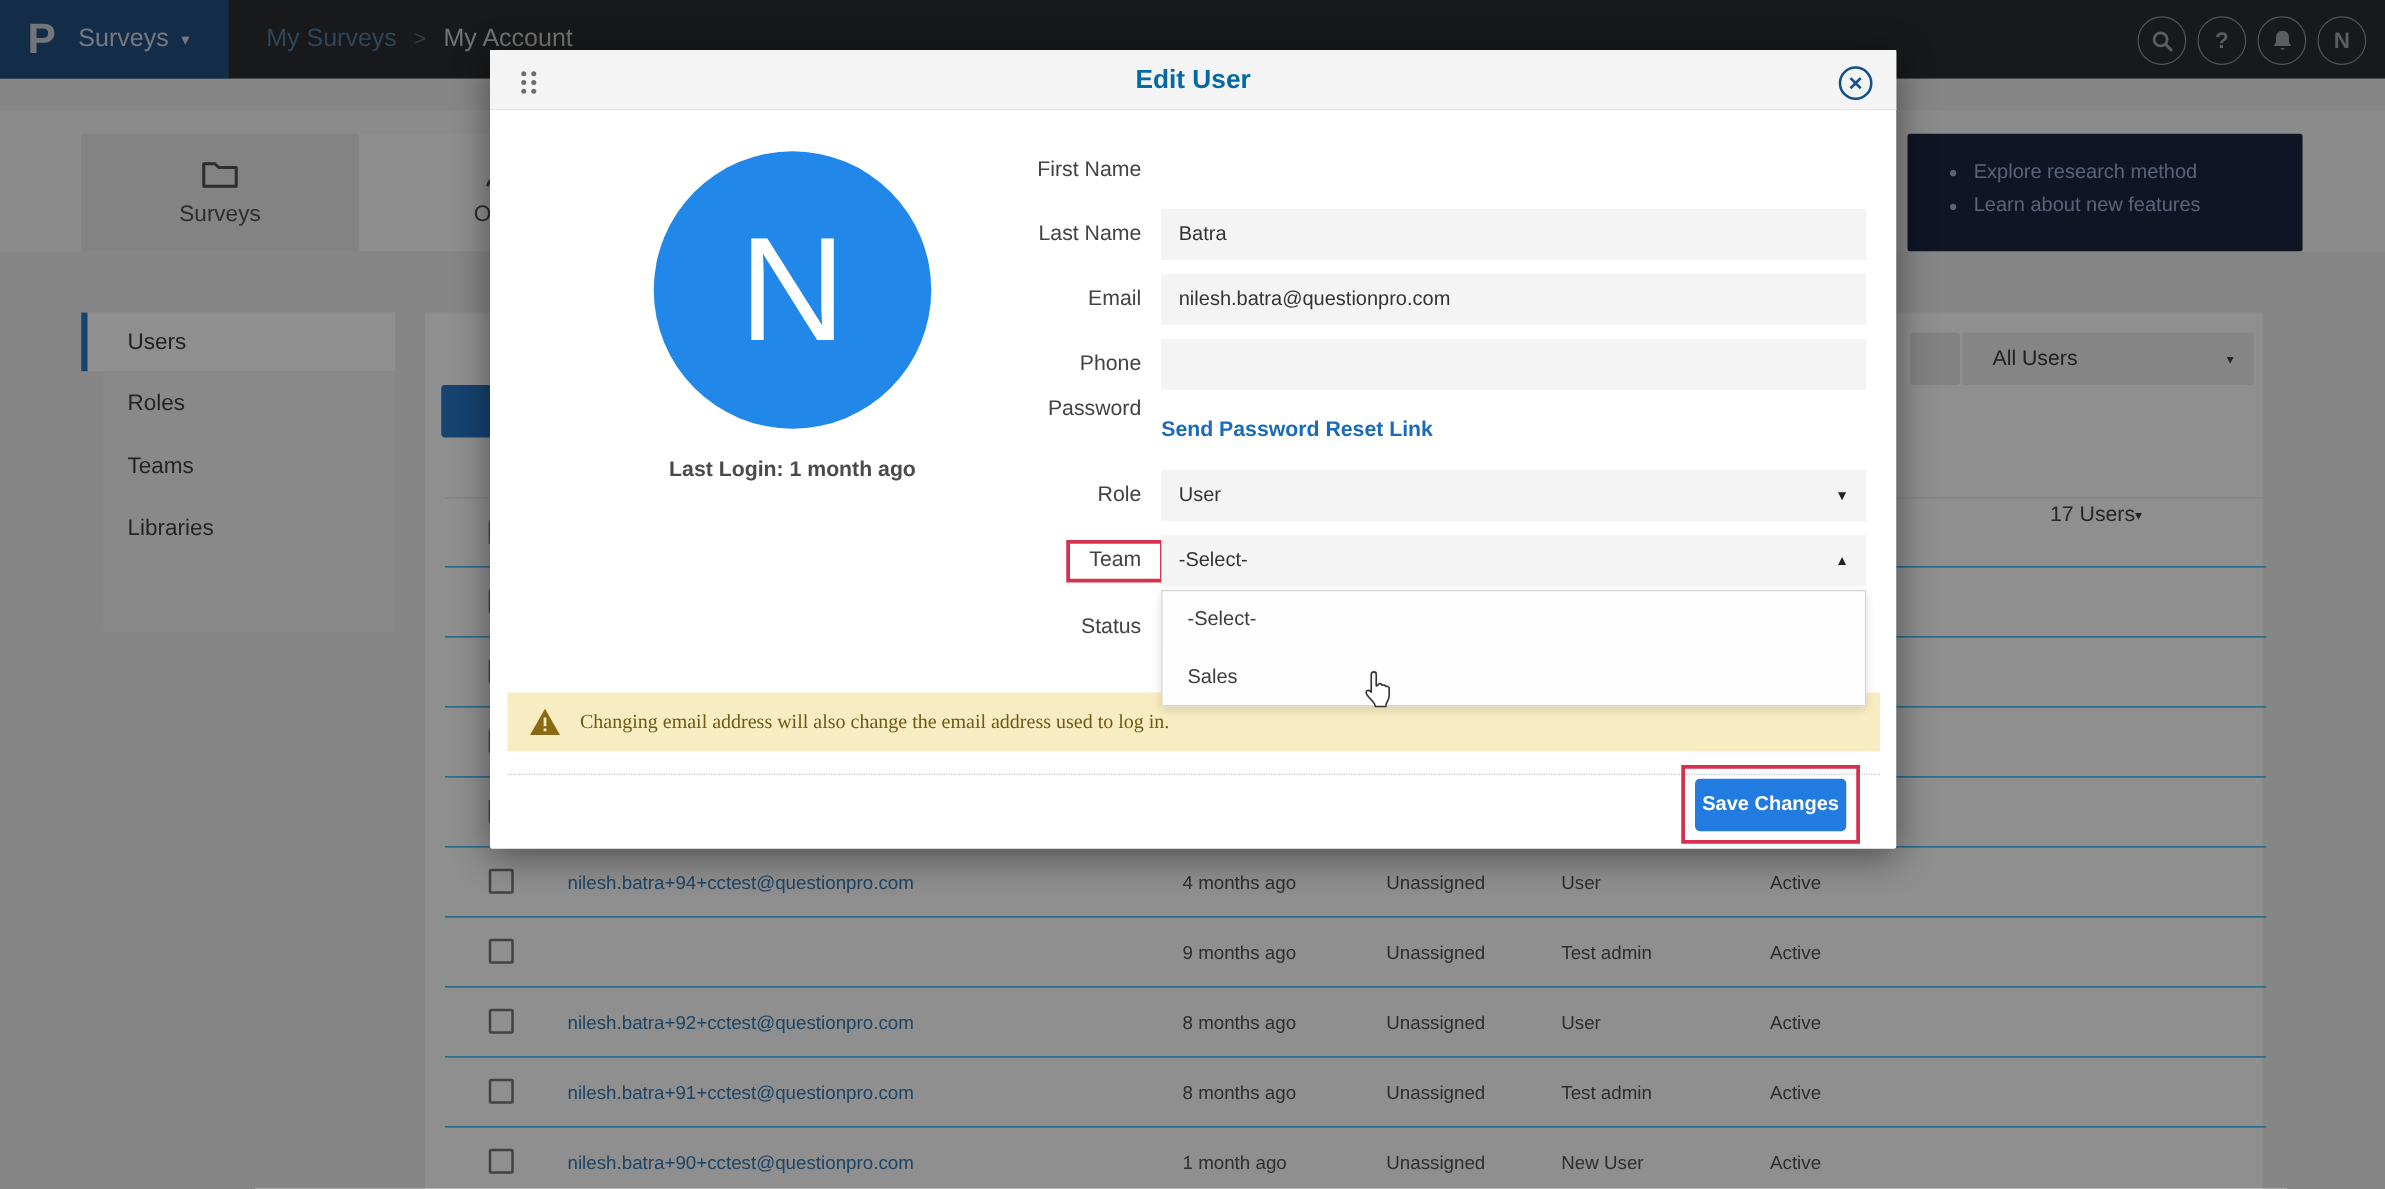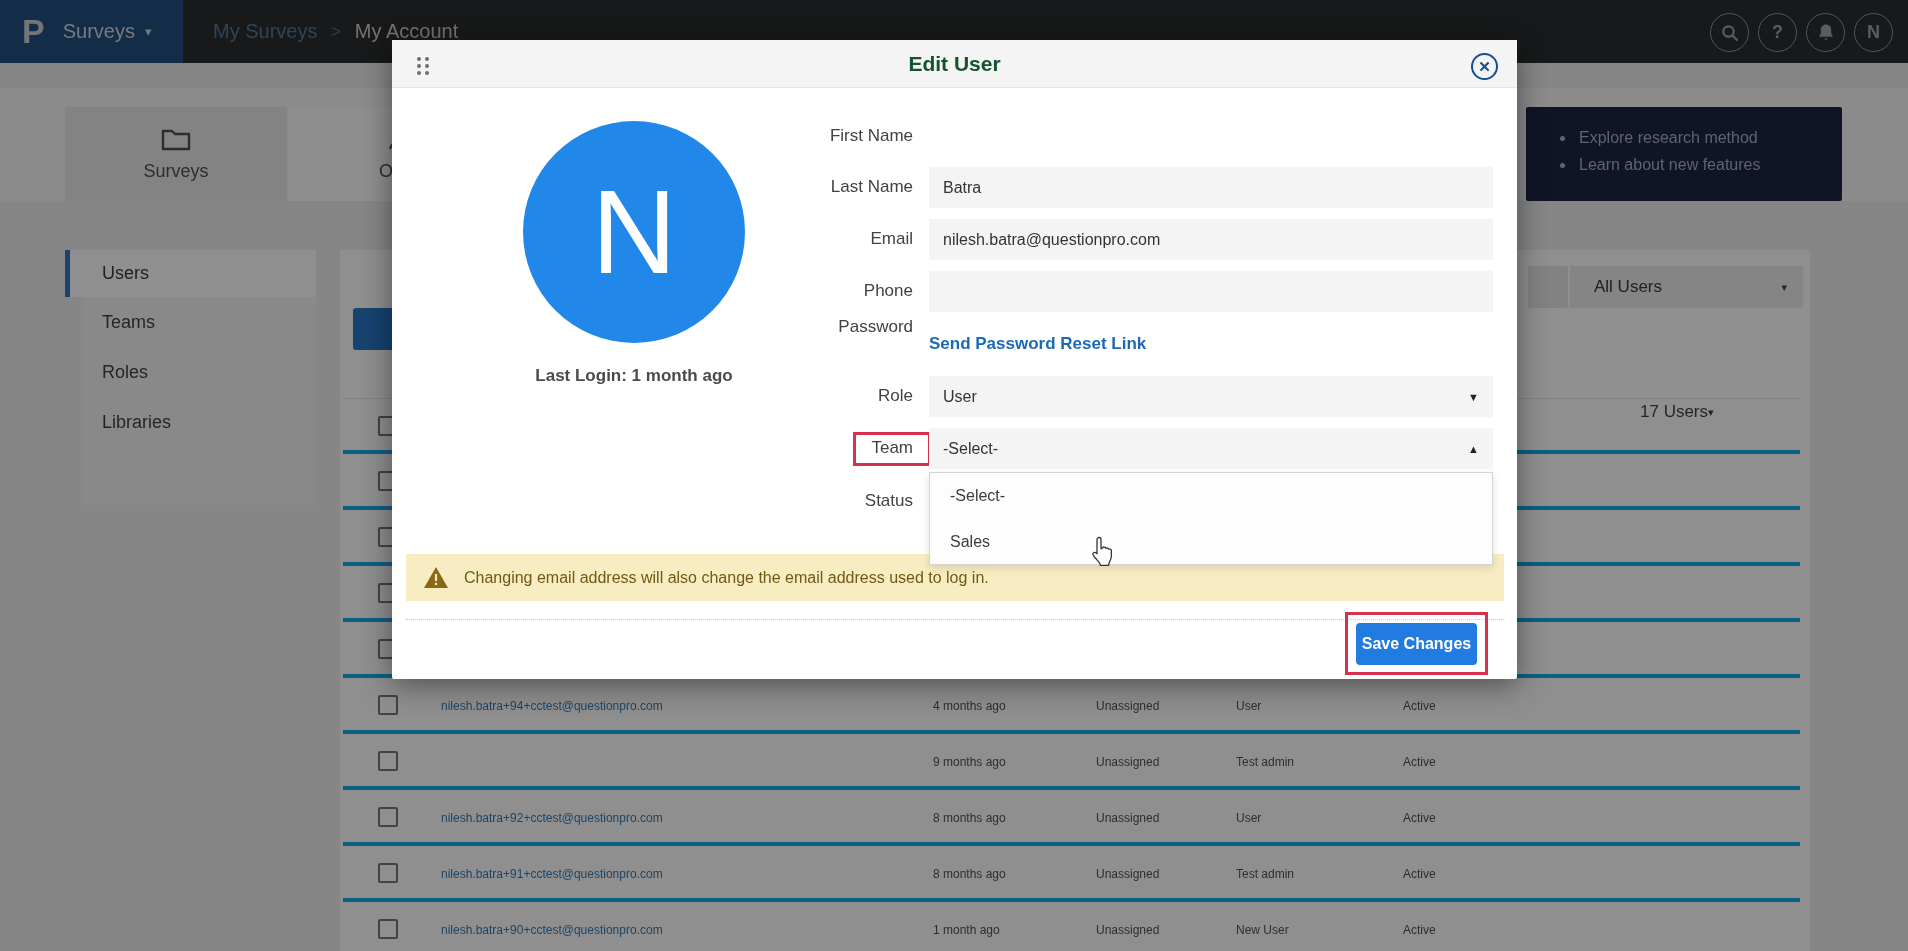--- a/index.html
+++ b/index.html
@@ -38,41 +38,41 @@
 
   .table-panel { position:absolute; left:340px; top:187px; width:1470px; height:701px; background:#fbfbfb; }
   .search-stub { position:absolute; left:1188px; top:16px; width:40px; height:42px; background:#e4e4e4; border-radius:3px; }
   .filter-select { position:absolute; left:1230px; top:16px; width:233px; height:42px; background:#e9e9e9; font-size:17px; color:#333;
                    display:flex; align-items:center; padding:0 16px 0 24px; }
   .filter-select .spacer { flex:1; }
   .caret-dn { font-size:11px; color:#3a3a3a; }
   .add-btn-stub { position:absolute; left:13px; top:58px; width:52px; height:42px; background:#1f72c4; border-radius:3px; }
   .count-select { position:absolute; left:1300px; top:152px; font-size:17px; color:#3c3c3c; display:flex; align-items:center; }
   .rows { position:absolute; left:0; top:0; width:1457px; height:701px; }
-  .row { position:absolute; left:3px; width:1457px; height:56px; border-bottom:4px solid #0ea5e9; font-size:12px; color:#4c4c4c; }
+  .row { position:absolute; left:16px; width:1457px; height:56px; border-bottom:1px solid #0ea5e9; font-size:15px; color:#4c4c4c; }
   .row.first { border-top:1px solid #e4e4e4; }
   .cb { position:absolute; left:35px; top:17px; width:20px; height:20px; border:2px solid #707070; border-radius:2px; background:transparent; }
   .cell { position:absolute; top:0; height:56px; display:flex; align-items:center; }
   .c-email { left:98px; color:#2f74ae; }
   .c-login { left:590px; }
   .c-team  { left:753px; }
   .c-role  { left:893px; }
   .c-status{ left:1060px; }
 
   
   .overlay { position:absolute; left:0; top:0; width:1908px; height:951px; background:rgba(10,10,10,0.45); z-index:5; }
 
   
   .modal { position:absolute; left:392px; top:40px; width:1125px; height:639px; background:#ffffff; z-index:10;
            box-shadow:0 6px 30px rgba(0,0,0,0.45); border-radius:2px; }
   .modal-header { position:absolute; left:0; top:0; width:1125px; height:48px; background:#f4f4f4; border-bottom:1px solid #e6e6e6; }
   .drag-handle { position:absolute; left:25px; top:17px; width:4px; height:4px; background:#6d6d6d; border-radius:50%;
     box-shadow: 8px 0 0 #6d6d6d, 0 7px 0 #6d6d6d, 8px 7px 0 #6d6d6d, 0 14px 0 #6d6d6d, 8px 14px 0 #6d6d6d; }
   .modal-title { position:absolute; left:0; top:0; width:1125px; height:48px; display:flex; align-items:center; justify-content:center;
-                 font-size:21px; font-weight:bold; color:#14532d; }
+                 font-size:21px; font-weight:bold; color:#0369a1; }
   .modal-close { position:absolute; left:1079px; top:13px; width:27px; height:27px; border:2.5px solid #134f8f; border-radius:50%;
                  color:#134f8f; font-size:15px; font-weight:bold; display:flex; align-items:center; justify-content:center; }
 
   .avatar { position:absolute; left:131px; top:81px; width:222px; height:222px; border-radius:50%; background:#2187e8;
             display:flex; align-items:center; justify-content:center; color:#fff; font-size:118px; }
   .last-login { position:absolute; left:62px; top:326px; width:360px; text-align:center; font-size:17px; font-weight:bold; color:#4a4a4a; }
 
   .f-label { position:absolute; width:180px; text-align:right; font-size:17px; color:#424242; }
   .f-field { position:absolute; left:537px; width:564px; height:41px; background:#f4f4f4; display:flex; align-items:center;
              padding:0 14px; font-size:16px; color:#333; }
@@ -80,21 +80,21 @@
   .pw-link { position:absolute; left:537px; font-size:17px; font-weight:bold; color:#1a6ab8; }
 
   .team-redbox { position:absolute; left:461px; top:392px; width:78px; height:34px; border:3px solid #d6304f; }
 
   .dropdown { position:absolute; left:537px; top:432px; width:564px; height:93px; background:#fdfdfd; border:1px solid #d4d4d4;
               box-shadow:0 3px 8px rgba(0,0,0,0.12); z-index:5; }
   .dd-opt { height:46px; display:flex; align-items:center; padding-left:20px; font-size:16px; color:#3c3c3c; }
 
   .warn { position:absolute; left:14px; top:514px; width:1098px; height:47px; background:#f8ecc2; display:flex; align-items:center; z-index:3; }
   .warn svg { margin-left:17px; }
-  .warn-text { margin-left:15px; font-size:16px; color:#6f5a14; }
+  .warn-text { margin-left:15px; font-size:16px; color:#6f5a14;font-family:Liberation Serif, serif; }
 
   .dotted { position:absolute; left:14px; top:579px; width:1098px; border-top:1px dotted #c6c6c6; }
   .save-redbox { position:absolute; left:953px; top:572px; width:143px; height:63px; border:3px solid #d6304f; }
   .save-btn { position:absolute; left:964px; top:583px; width:121px; height:42px; background:#217be0; border:none; border-radius:4px;
               color:#ffffff; font-size:16px; font-weight:bold; font-family:"Liberation Sans",sans-serif; }
 
   .cursor { position:absolute; left:1090px; top:536px; z-index:50; }
 </style>
 </head>
 <body>
@@ -158,24 +158,24 @@
         <span class="dot"></span>
         <span>Learn about new features</span>
       </div>
   </div>
 
   <div class="side-item-active">
       <span>Users</span>
     </div>
   <div class="side-card">
     <div class="side-item">
+        <span>Roles</span>
+      </div>
+    <div class="side-item">
         <span>Teams</span>
-      </div>
-    <div class="side-item">
-        <span>Roles</span>
       </div>
     <div class="side-item">
         <span>Libraries</span>
       </div>
   </div>
 
   <div class="table-panel">
     <div class="search-stub"></div>
     <div class="filter-select">
       <span>All Users</span>

